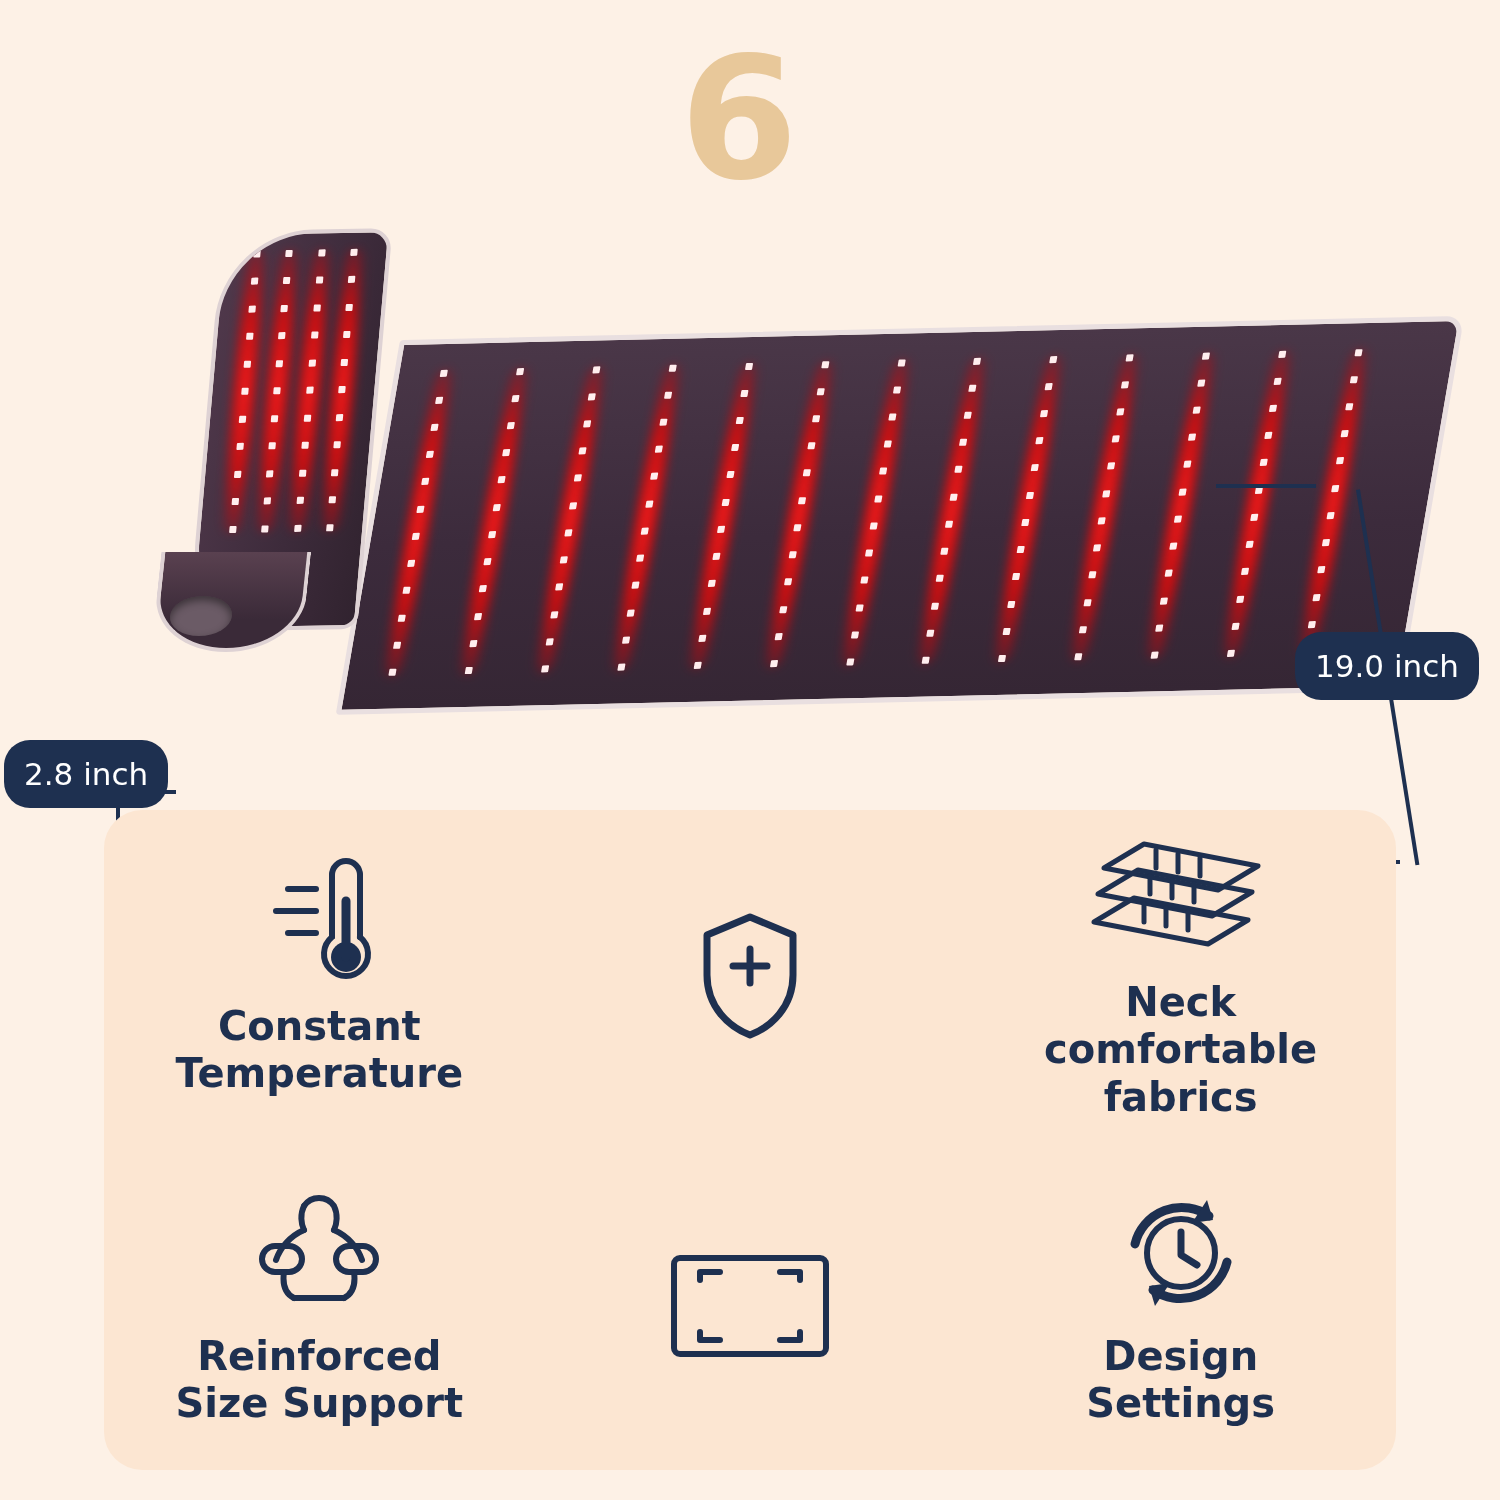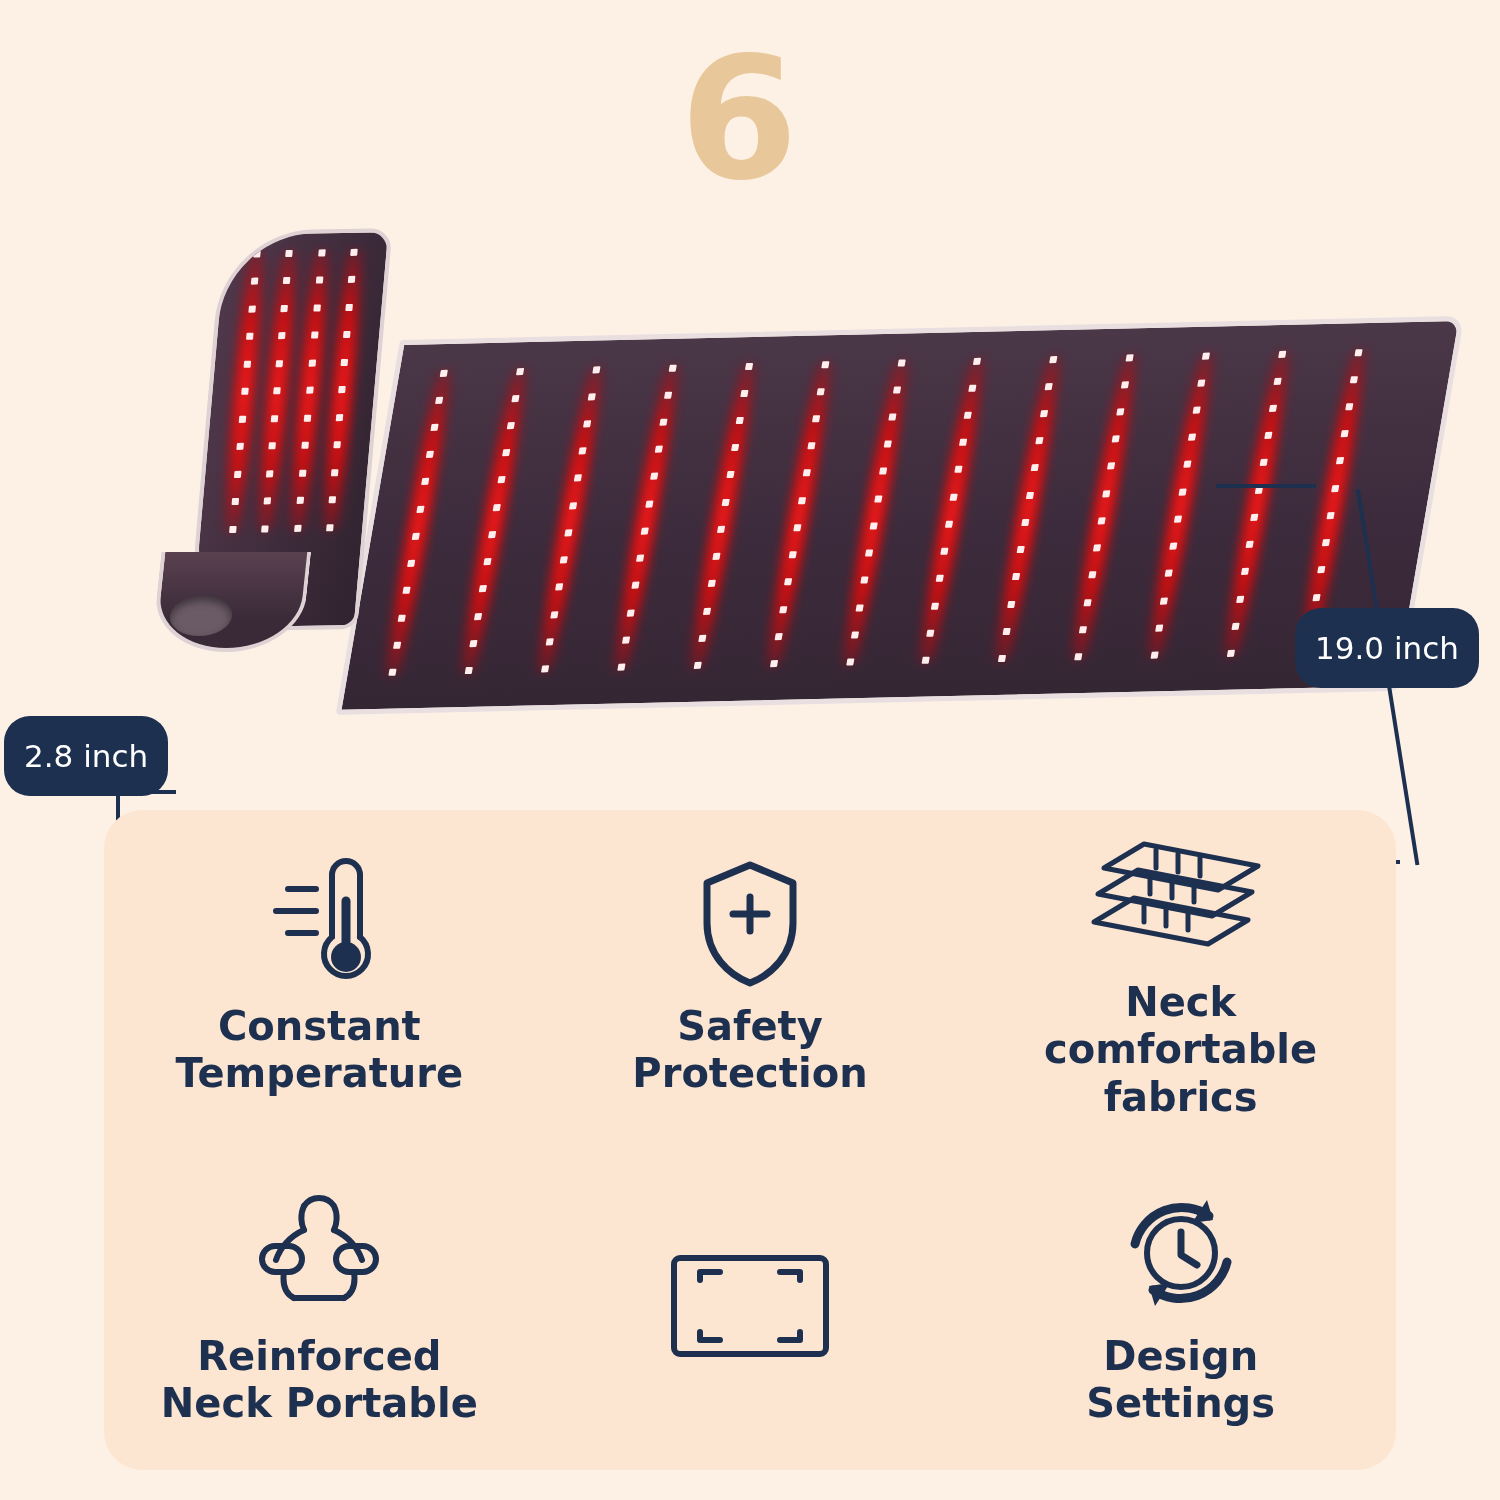--- a/index.html
+++ b/index.html
@@ -155,23 +155,24 @@
     transform: skewX(-6deg);
   }
 
   
   .dim-label {
     position: absolute;
     background: #1e3050;
     color: #ffffff;
     font-size: 31px;
     border-radius: 26px;
-    padding: 22px 20px;
+    padding: 16px 20px;
     white-space: nowrap;
     font-family: "DejaVu Sans", sans-serif;
+    margin-top: 24px;
   }
   #dim-width-label { left: 612px; top: 690px; }
   #dim-height-label { left: 1295px; top: 408px; }
   #dim-thickness-label { left: 4px; top: 516px; }
 
   .dim-line {
     position: absolute;
     background: #1e3050;
   }
 
@@ -528,22 +529,20 @@
 Temperature</div>
     </div>
 
     <div class="feature">
       <div class="feature-icon">
         <svg width="130" height="140" viewBox="0 0 130 140" fill="none" stroke="#1e3050" stroke-width="7" stroke-linecap="round" stroke-linejoin="round">
           <path d="M65 12 22 30v40c0 32 22 52 43 60 21-8 43-28 43-60V30L65 12z"></path>
           <path d="M65 44v34M48 61h34"></path>
         </svg>
       </div>
-      <div class="feature-label">Safety
-Protection</div>
     </div>
 
     <div class="feature">
       <div class="feature-icon">
         <svg width="190" height="130" viewBox="0 0 190 130" fill="none" stroke="#1e3050" stroke-width="5" stroke-linecap="round" stroke-linejoin="round">
           <path d="M18 34 58 10l114 22-40 24z"></path>
           <path d="M12 60 52 36l114 22-40 24z"></path>
           <path d="M8 88 48 64l114 22-40 24z"></path>
           <path d="M70 16v18M92 20v18M114 24v18M64 42v18M86 46v18M108 50v18M58 70v18M80 74v18M102 78v18"></path>
         </svg>
@@ -559,21 +558,21 @@
           <path d="M60 18c-4 8-3 18 0 24"></path>
           <path d="M60 42c-14 6-24 18-28 30"></path>
           <path d="M90 42c14 6 24 18 28 30"></path>
           <rect x="18" y="58" width="40" height="26" rx="13"></rect>
           <rect x="92" y="58" width="40" height="26" rx="13"></rect>
           <path d="M40 84c-2 14 2 22 10 26M110 84c2 14-2 22-10 26"></path>
           <path d="M50 110h50"></path>
         </svg>
       </div>
       <div class="feature-label">Reinforced
-Neck Portable</div>
+Size Support</div>
     </div>
 
     <div class="feature">
       <div class="feature-icon">
         <svg width="180" height="130" viewBox="0 0 180 130" fill="none" stroke="#1e3050" stroke-width="6" stroke-linecap="round" stroke-linejoin="round">
           <rect x="14" y="18" width="152" height="96" rx="6"></rect>
           <path d="M40 40v-8h20M140 40v-8h-20M40 92v8h20M140 92v8h-20"></path>
         </svg>
       </div>
     </div>

